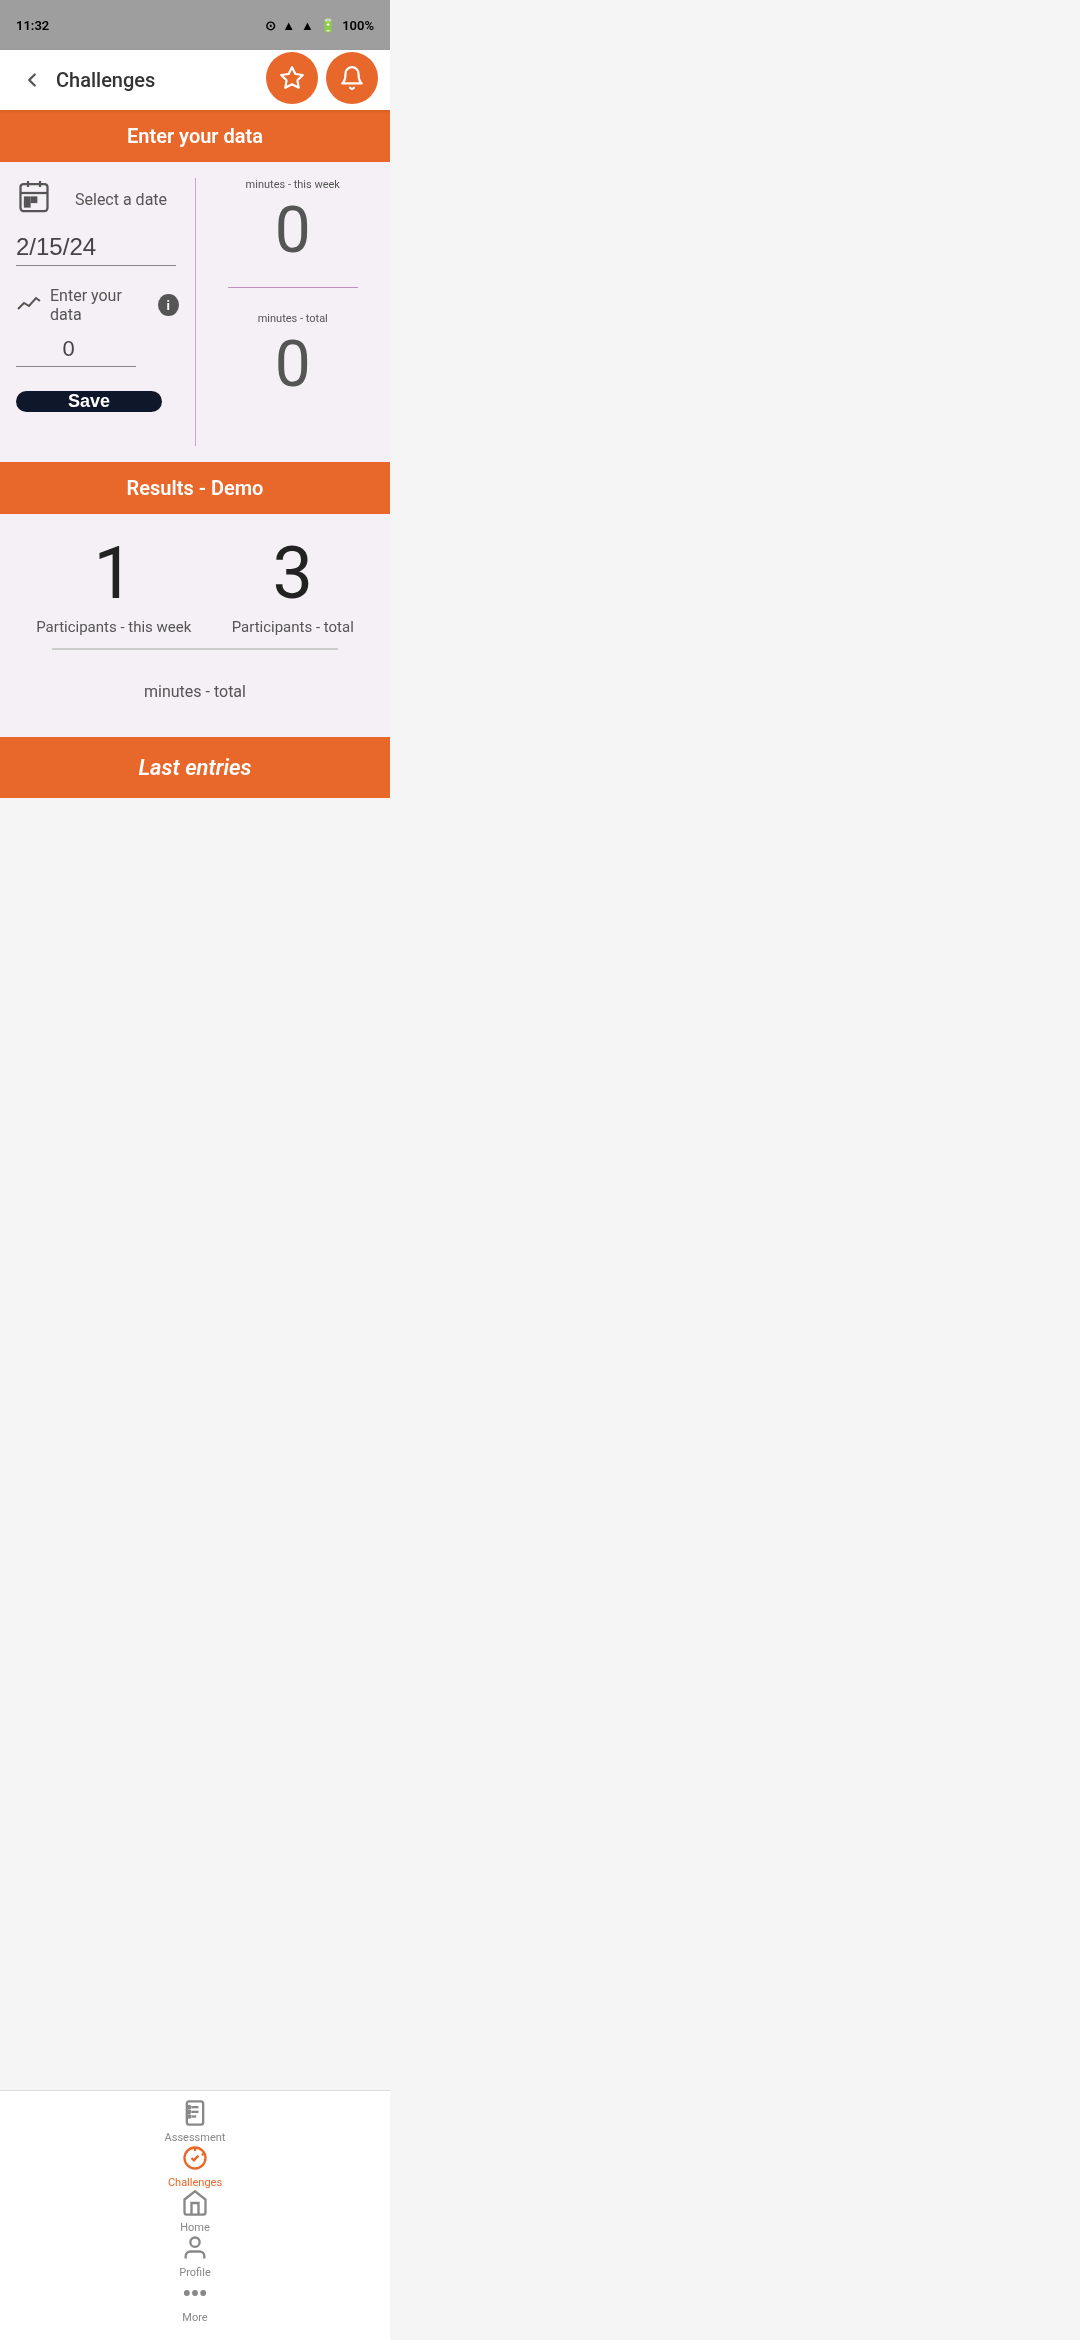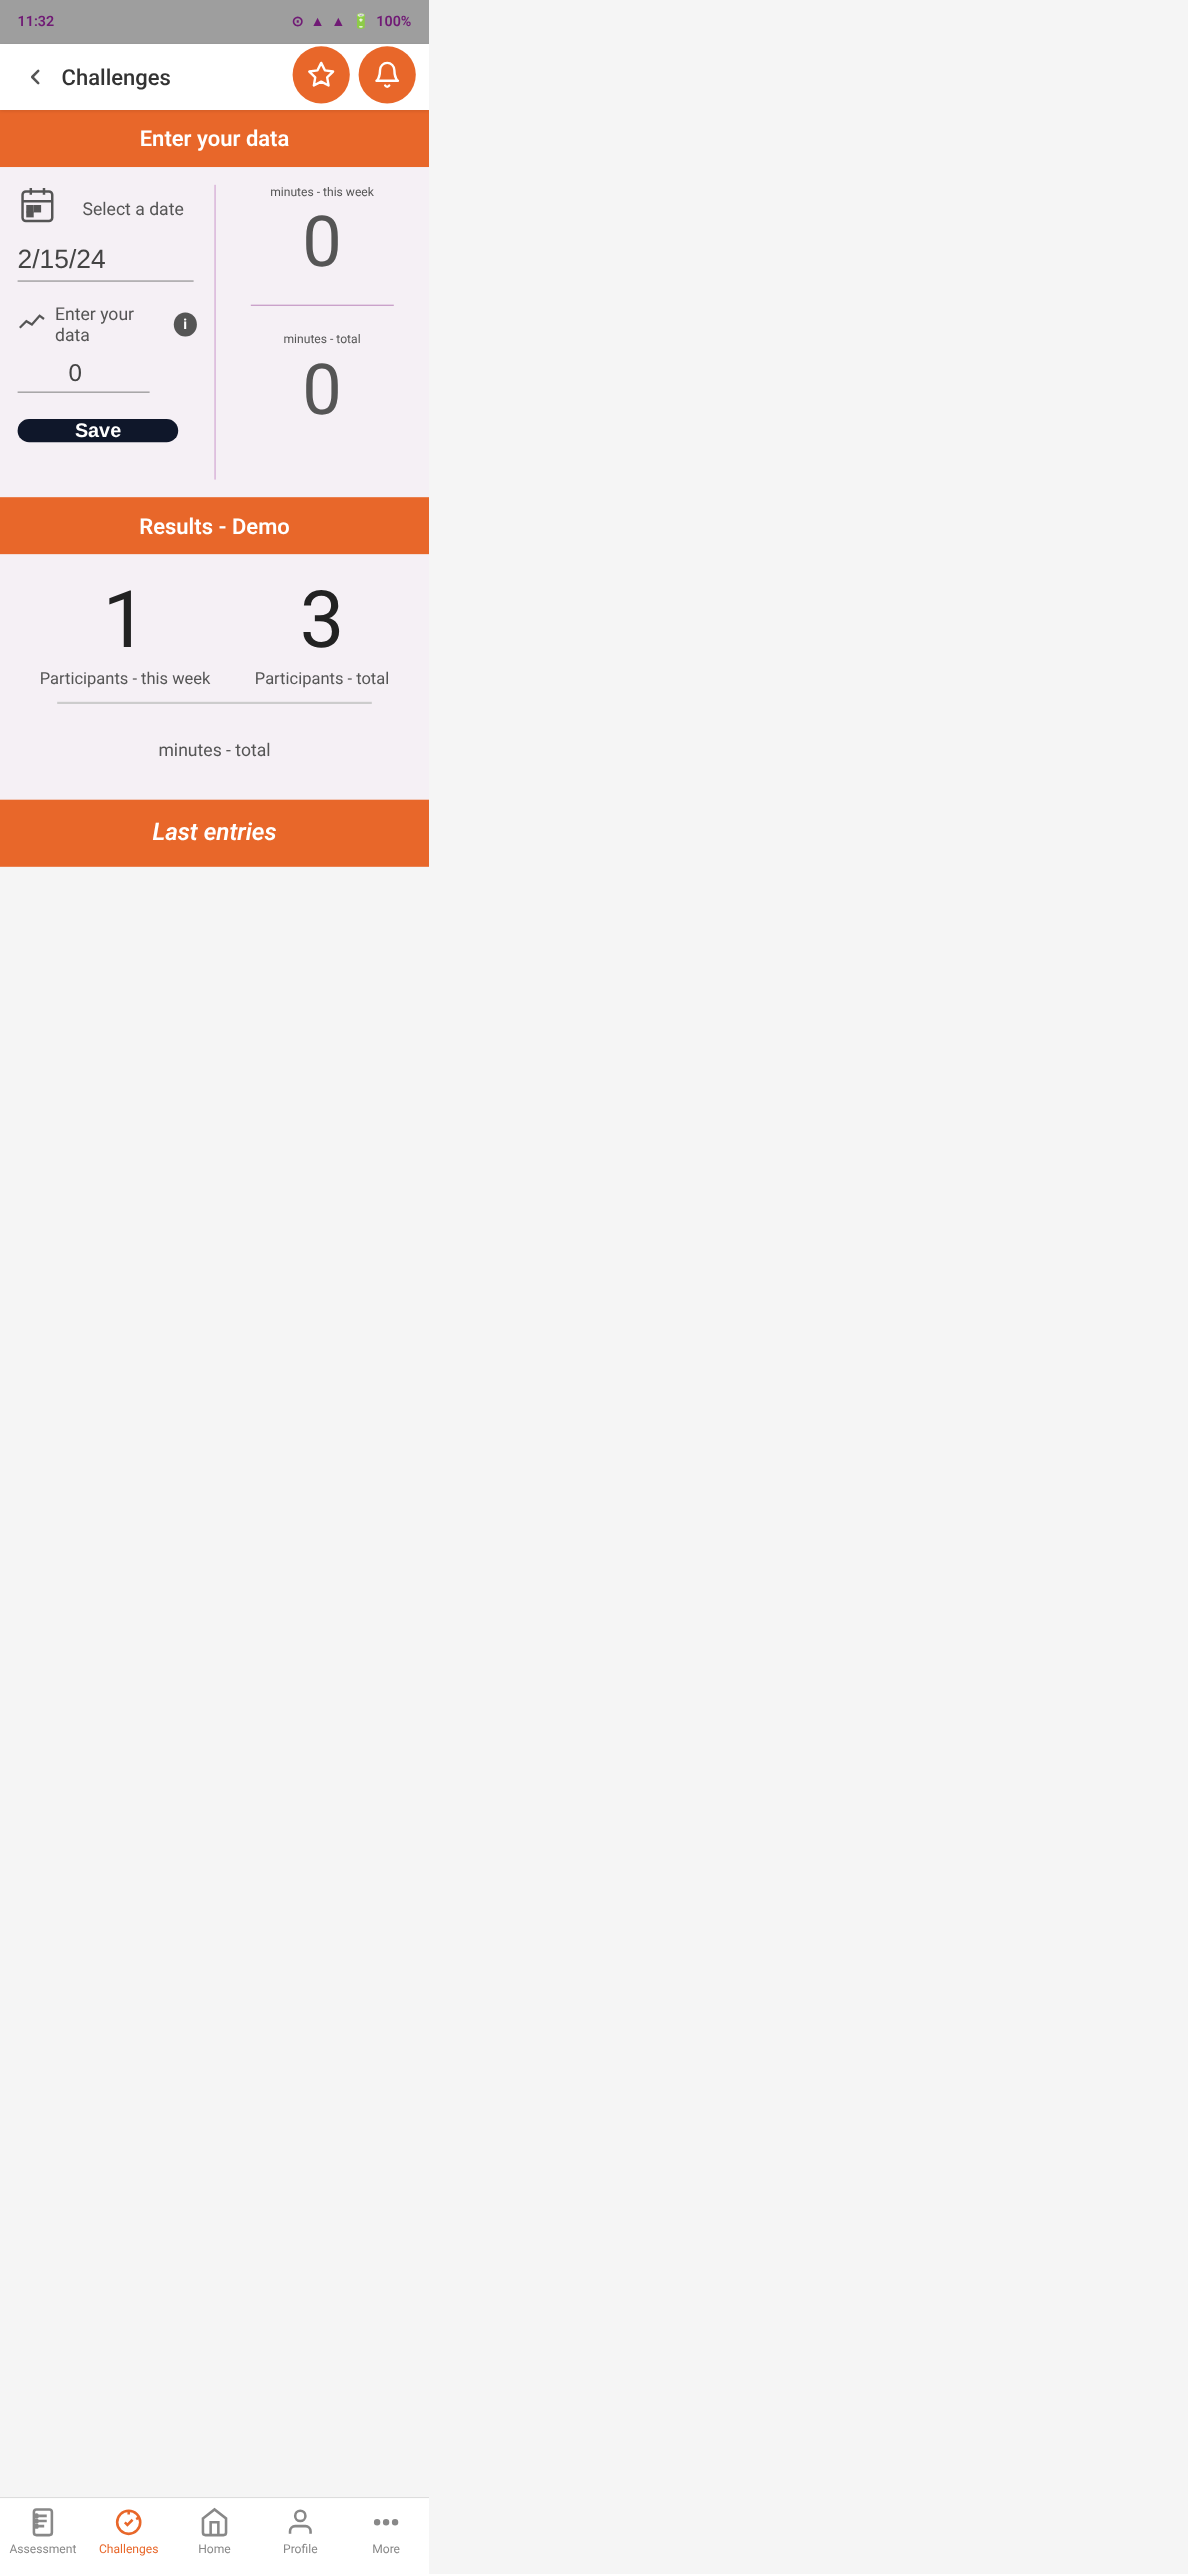--- a/index.html
+++ b/index.html
@@ -9,28 +9,28 @@
       width: 390px;
       min-height: 844px;
       font-family: -apple-system, BlinkMacSystemFont, 'Segoe UI', Roboto, sans-serif;
       background: #f5f5f5;
       overflow-x: hidden;
     }
 
     
     .status-bar {
       background: #9e9e9e;
-      color: #701a75;
+      color: #000000;
       display: flex;
       justify-content: space-between;
       align-items: center;
       padding: 8px 16px;
       font-size: 13px;
       font-weight: 600;
-      height: 40px;
+      height: 50px;
     }
     .status-bar-right {
       display: flex;
       align-items: center;
       gap: 6px;
     }
 
     
     .header {
       background: white;
@@ -274,20 +274,21 @@
     .bottom-nav {
       background: white;
       display: flex;
       justify-content: space-around;
       align-items: center;
       padding: 8px 0 16px;
       border-top: 1px solid #ddd;
       position: fixed;
       bottom: 0;
       width: 390px;
+      flex-direction: column;
     }
 
     .nav-item {
       display: flex;
       flex-direction: column;
       align-items: center;
       gap: 4px;
       cursor: pointer;
       min-width: 64px;
     }

